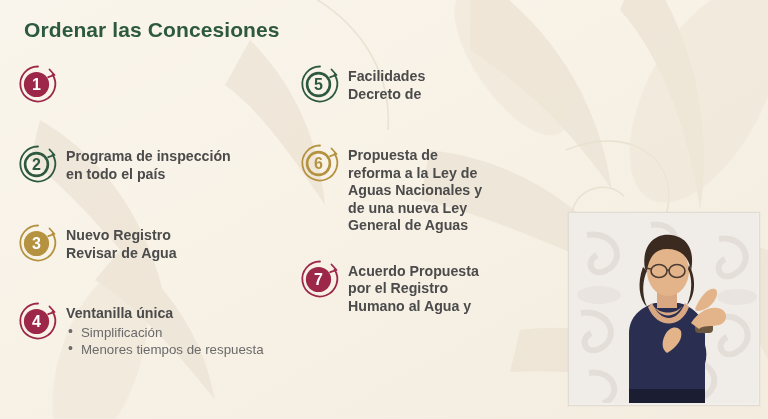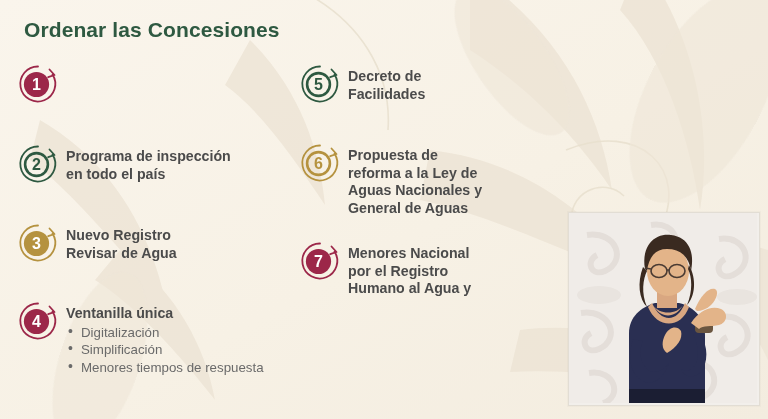--- a/index.html
+++ b/index.html
@@ -189,74 +189,74 @@
         <svg width="52" height="48" viewBox="0 0 52 48" xmlns="http://www.w3.org/2000/svg">
           <path d="M24 4.5 A17.5 17.5 0 1 0 38.5 12.5" fill="none" stroke="#9c2749" stroke-width="1.8" stroke-linecap="round"></path>
           <path d="M35.5 7.5 L40.5 13 L34.2 15.2" fill="none" stroke="#9c2749" stroke-width="1.8" stroke-linecap="round" stroke-linejoin="round"></path>
           <circle cx="22.5" cy="22.5" r="12.6" fill="#9c2749"></circle>
           <text x="22.5" y="28" text-anchor="middle" font-family="Liberation Sans, sans-serif" font-size="16" font-weight="bold" fill="#ffffff">4</text>
         </svg>
       </div>
       <div class="item-text">
         <div>Ventanilla única</div>
         <ul class="bullets">
-          <li>Digitalización</li>
           <li>Simplificación</li>
           <li>Menores tiempos de respuesta</li>
         </ul>
       </div>
     </div>
 
   </div>
 
   <div class="col col-right">
 
     <div class="item" style="margin-top:0px;">
       <div class="badge">
         <svg width="52" height="48" viewBox="0 0 52 48" xmlns="http://www.w3.org/2000/svg">
           <path d="M24 4.5 A17.5 17.5 0 1 0 38.5 12.5" fill="none" stroke="#2e5941" stroke-width="1.8" stroke-linecap="round"></path>
           <path d="M35.5 7.5 L40.5 13 L34.2 15.2" fill="none" stroke="#2e5941" stroke-width="1.8" stroke-linecap="round" stroke-linejoin="round"></path>
           <circle cx="22.5" cy="22.5" r="11.4" fill="none" stroke="#2e5941" stroke-width="2.6"></circle>
           <text x="22.5" y="28" text-anchor="middle" font-family="Liberation Sans, sans-serif" font-size="16" font-weight="bold" fill="#2e5941">5</text>
         </svg>
       </div>
       <div class="item-text">
+        <div>Facilidades</div>
         <div>Decreto de</div>
-        <div>Facilidades</div>
       </div>
     </div>
 
     <div class="item" style="margin-top:31px;">
       <div class="badge">
         <svg width="52" height="48" viewBox="0 0 52 48" xmlns="http://www.w3.org/2000/svg">
           <path d="M24 4.5 A17.5 17.5 0 1 0 38.5 12.5" fill="none" stroke="#b5923f" stroke-width="1.8" stroke-linecap="round"></path>
           <path d="M35.5 7.5 L40.5 13 L34.2 15.2" fill="none" stroke="#b5923f" stroke-width="1.8" stroke-linecap="round" stroke-linejoin="round"></path>
           <circle cx="22.5" cy="22.5" r="11.4" fill="none" stroke="#b5923f" stroke-width="2.6"></circle>
           <text x="22.5" y="28" text-anchor="middle" font-family="Liberation Sans, sans-serif" font-size="16" font-weight="bold" fill="#b5923f">6</text>
         </svg>
       </div>
       <div class="item-text">
         <div>Propuesta de</div>
         <div>reforma a la Ley de</div>
         <div>Aguas Nacionales y</div>
+        <div>de una nueva Ley</div>
         <div>General de Aguas</div>
       </div>
     </div>
 
     <div class="item" style="margin-top:22px;">
       <div class="badge">
         <svg width="52" height="48" viewBox="0 0 52 48" xmlns="http://www.w3.org/2000/svg">
           <path d="M24 4.5 A17.5 17.5 0 1 0 38.5 12.5" fill="none" stroke="#9c2749" stroke-width="1.8" stroke-linecap="round"></path>
           <path d="M35.5 7.5 L40.5 13 L34.2 15.2" fill="none" stroke="#9c2749" stroke-width="1.8" stroke-linecap="round" stroke-linejoin="round"></path>
           <circle cx="22.5" cy="22.5" r="12.6" fill="#9c2749"></circle>
           <text x="22.5" y="28" text-anchor="middle" font-family="Liberation Sans, sans-serif" font-size="16" font-weight="bold" fill="#ffffff">7</text>
         </svg>
       </div>
       <div class="item-text">
-        <div>Menores Nacional</div>
+        <div>Acuerdo Propuesta</div>
         <div>por el Registro</div>
         <div>Humano al Agua y</div>
       </div>
     </div>
 
   </div>
 
   <div class="video-inset">
     <svg width="188" height="190" viewBox="0 0 188 190" xmlns="http://www.w3.org/2000/svg">
       <rect x="0" y="0" width="188" height="190" fill="#f0ece8"></rect>

